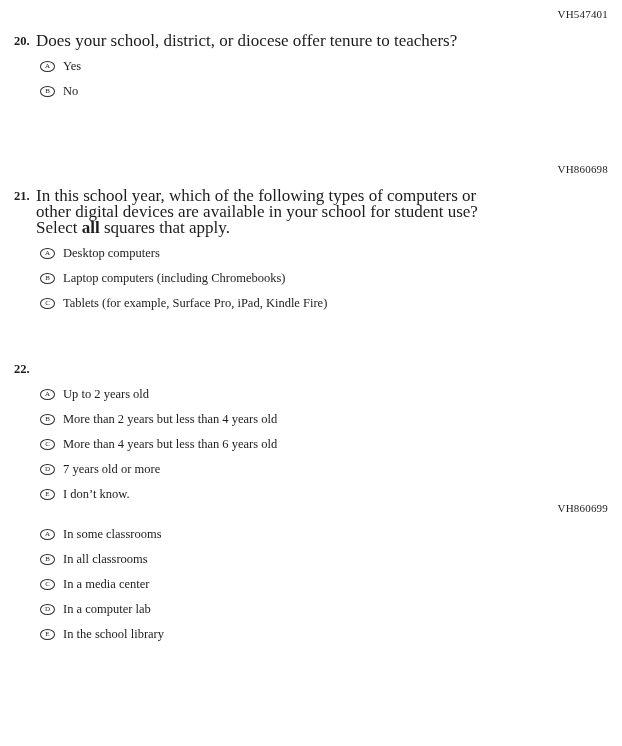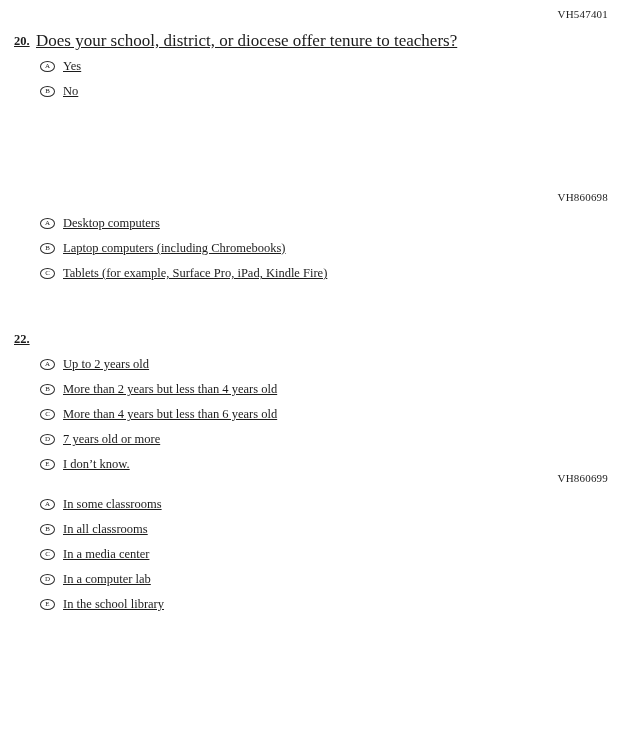--- a/index.html
+++ b/index.html
@@ -7,32 +7,32 @@
   .page {
     position:relative;
     width:622px; height:746px;
     box-sizing:border-box;
     padding:6px 14px 0 14px;
     background:#ffffff;
     overflow:hidden;
   }
   .qblock { }
   .qb-0 { margin-top:2px; }
-  .qb-1 { margin-top:92px; }
+  .qb-1 { margin-top:64px; }
   .qb-2 { margin-top:50px; }
   .qb-3 { }
   .code {
     text-align:right;
     font-size:11px;
     letter-spacing:0.2px;
     color:#222;
     margin-bottom:13px;
     font-family:"Liberation Serif", serif;
   }
-  .q-row { display:flex; align-items:flex-start;text-decoration:underline; }
+  .q-row { display:flex; align-items:flex-start; }
   .q-num {
     flex:0 0 22px;
     font-weight:bold;
     font-size:12.5px;
     line-height:16px;
   }
   .q-text {
     font-size:17px;
     line-height:16px;
   }
@@ -51,21 +51,21 @@
     width:13px; height:9px;
     border:1px solid #2a2a2a;
     border-radius:50%;
     display:flex; align-items:center; justify-content:center;
     font-size:7px;
     line-height:1;
     color:#1c1c1c;
     background:#ffffff;
     cursor:pointer;
   }
-  .opt-label { font-size:12.5px;text-decoration:underline; }
+  .opt-label { font-size:12.5px; }
   b { font-weight:bold; }
 </style>
 </head>
 <body>
 
 <div class="page">
   <div>
       <div class="qblock qb-0">
         <div class="code">VH547401</div>
         <div class="q-row">
@@ -78,20 +78,24 @@
             <span class="opt-label">Yes</span>
           </div>
           <div class="opt">
             <span class="oval">B</span>
             <span class="opt-label">No</span>
           </div>
         </div>
       </div>
       <div class="qblock qb-1">
         <div class="code">VH860698</div>
+        <div class="q-row">
+          <div class="q-num">21.</div>
+          <div class="q-text"><span>In this school year, which of the following types of computers or other digital devices are available in your school for student use? Select </span><b>all</b><span> squares that apply.</span></div>
+        </div>
         <div class="opts">
           <div class="opt">
             <span class="oval">A</span>
             <span class="opt-label">Desktop computers</span>
           </div>
           <div class="opt">
             <span class="oval">B</span>
             <span class="opt-label">Laptop computers (including Chromebooks)</span>
           </div>
           <div class="opt">

